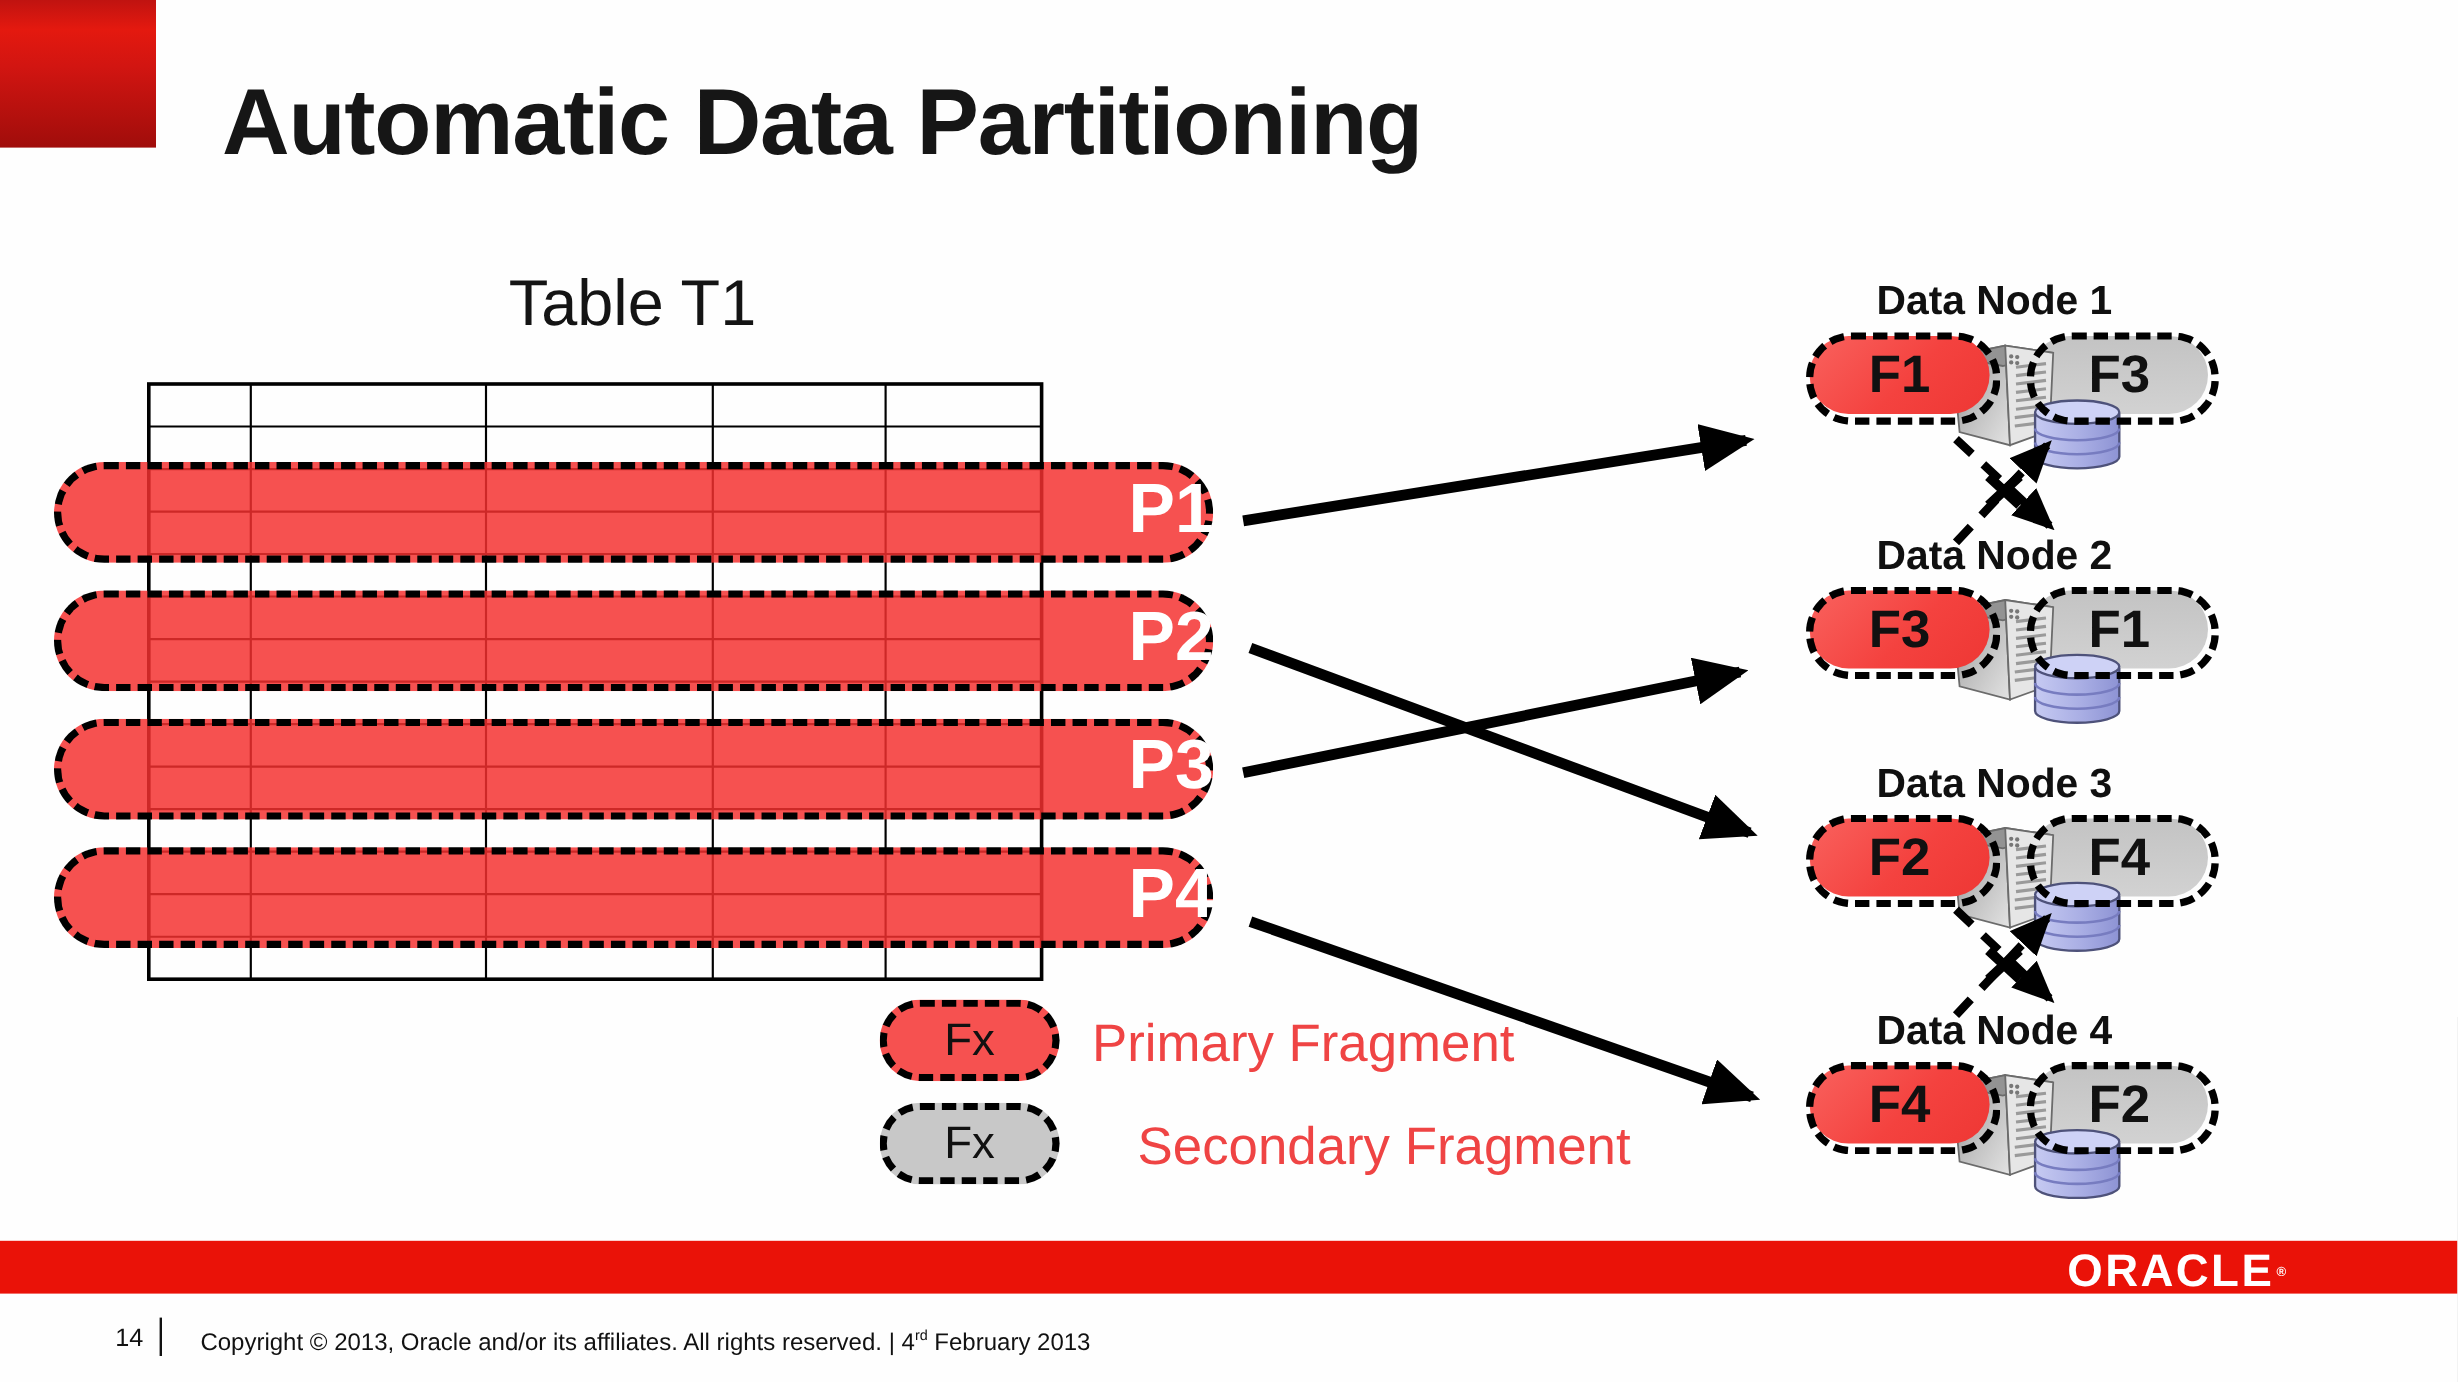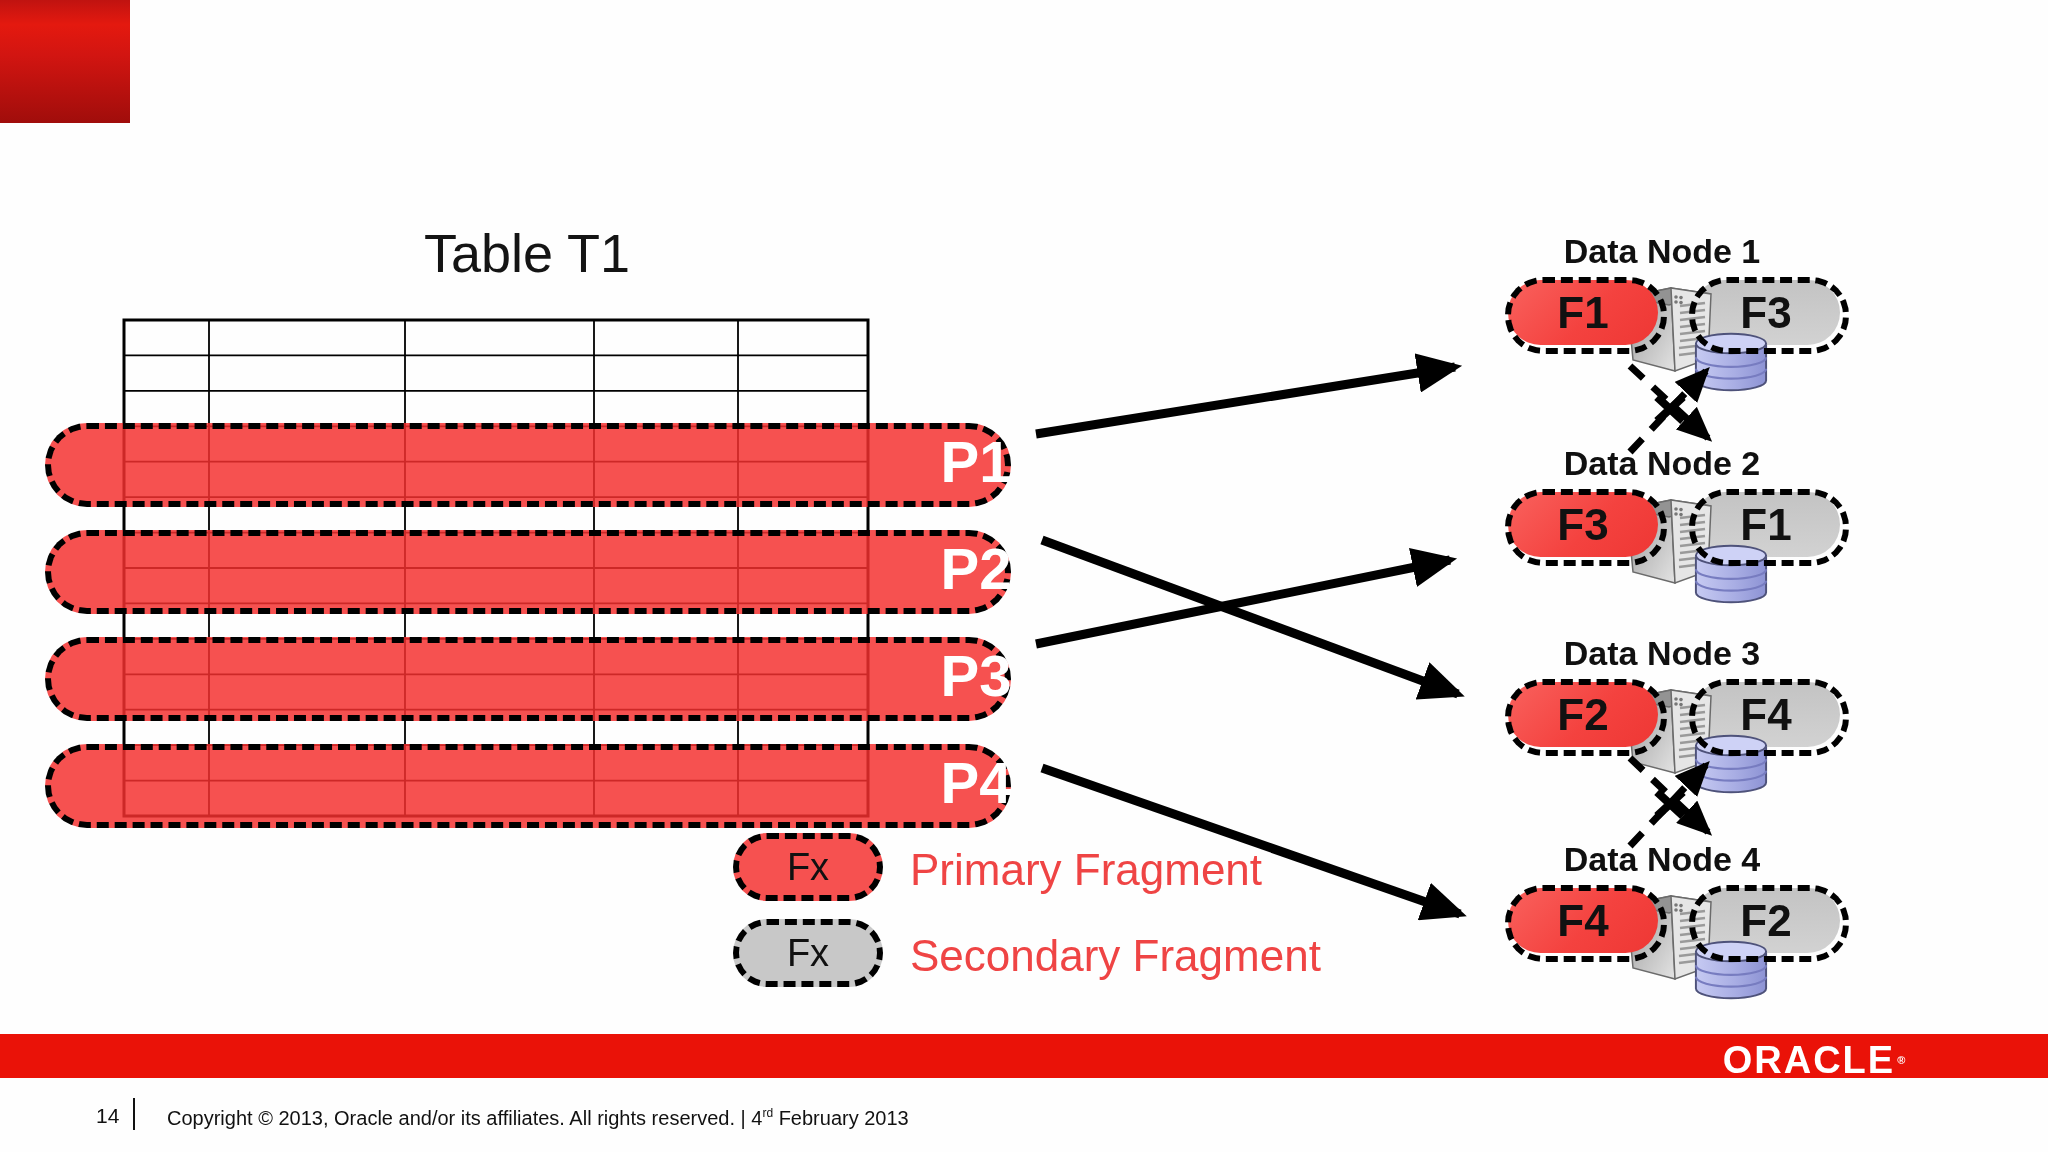--- a/index.html
+++ b/index.html
@@ -18,21 +18,21 @@
   }
   
   .table-label{
     position:absolute;left:424px;top:222px;font-size:54px;color:#141414;white-space:nowrap;
   }
   .layer{position:absolute;left:0;top:0;width:2048px;height:1152px;pointer-events:none;}
   
   .band{
     position:absolute;left:45px;width:954px;height:72px;
     background:var(--primary-red-rgba,rgba(244,48,46,.84));
-    border:6px dashed #000;border-radius:42px;margin-top:38px;
+    border:6px dashed #000;border-radius:42px;
   }
   .band-label{
     position:absolute;left:845px;top:0;width:160px;height:64px;
     display:flex;align-items:center;justify-content:center;
     color:#fff;font-size:58px;font-weight:600;
   }
   .px-header{position:absolute;top:336px;left:0;width:2048px;height:40px;font-size:32px;color:#1a1a1a;}
   .px-header .px{position:absolute;left:903px;width:60px;text-align:center;}
   .px-header .partition{position:absolute;left:997px;}
   
@@ -40,21 +40,21 @@
     position:absolute;border:6px dashed #000;border-radius:40px;box-sizing:border-box;
     display:flex;align-items:center;justify-content:center;
     font-size:38px;color:#111;
   }
   .pill.red{background:var(--primary-red-rgba,rgba(244,48,46,.84));}
   .pill.gray{background:var(--secondary-gray,#c8c8c8);}
   .legend-pill-primary{left:733px;top:833px;width:150px;height:68px;}
   .legend-pill-secondary{left:733px;top:919px;width:150px;height:68px;}
   .legend-text{position:absolute;left:910px;font-size:44px;color:#ef4444;white-space:nowrap;}
   .legend-text.primary{top:845px;}
-  .legend-text.secondary{top:931px;}
+  .legend-text.secondary{top:931px;margin-left:38px;}
   
   .node{position:absolute;left:1488px;width:364px;height:185px;font-weight:bold;}
   .node-title{position:absolute;left:0;top:0;width:348px;text-align:center;font-size:34px;color:#101010;white-space:nowrap;}
   .frag-fill{position:absolute;top:48px;height:65px;border-radius:38px;}
   .frag-fill.red{left:20px;width:150px;background:linear-gradient(135deg,#f9625e 0%,#f4423f 55%,#ee3734 100%);}
   .frag-fill.gray{left:204px;width:148px;background:linear-gradient(180deg,#c3c3c3,#d2d2d2);}
   .frag-border{
     position:absolute;top:45px;height:65px;border:6px dashed #000;border-radius:38px;
     box-sizing:content-box;background:transparent;
   }
@@ -80,20 +80,21 @@
   .footer-sep{position:absolute;left:133px;top:1098px;width:2px;height:32px;background:#111;}
   .copyright{position:absolute;left:167px;top:1106px;font-size:20px;color:#111;white-space:nowrap;}
   .copyright sup{font-size:12px;}
 </style>
 </head>
 <body>
 
 <div class="slide">
 
   <div class="corner-block"></div>
+  <h1 class="title">Automatic Data Partitioning</h1>
 
   <div class="table-label">Table T1</div>
 
   <svg class="layer" viewBox="0 0 2048 1152">
     <g stroke="#000" fill="none">
       <rect x="124" y="320" width="744" height="496" stroke-width="3"></rect>
       <path stroke-width="1.8" d="M209,320 V816 M405,320 V816 M594,320 V816 M738,320 V816"></path>
       <path stroke-width="1.8" d="M124,355.4 H868 M124,390.9 H868 M124,426.3 H868 M124,461.7 H868 M124,497.1 H868 M124,532.6 H868 M124,568 H868 M124,603.4 H868 M124,638.9 H868 M124,674.3 H868 M124,709.7 H868 M124,745.1 H868 M124,780.6 H868"></path>
     </g>
   </svg>

